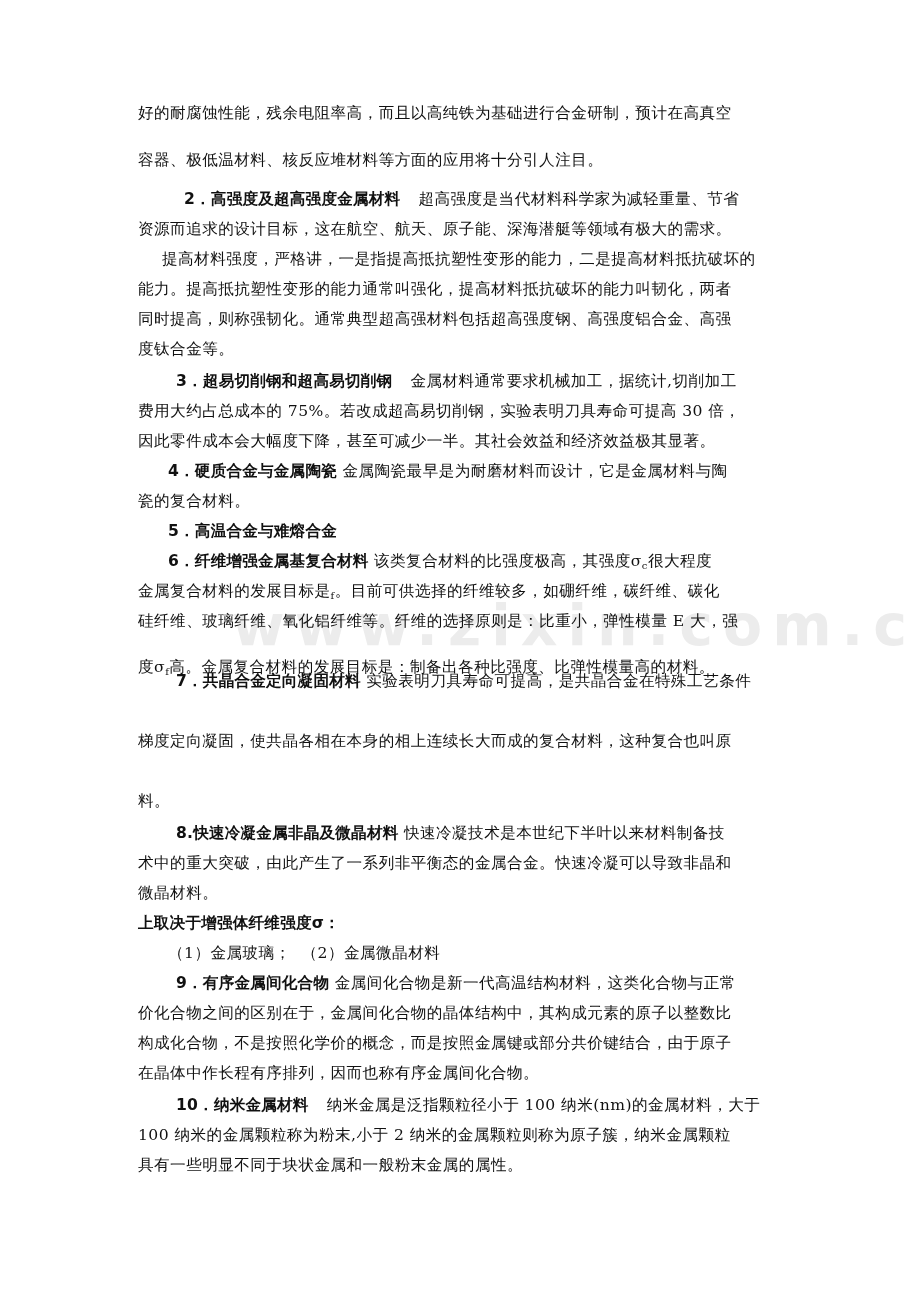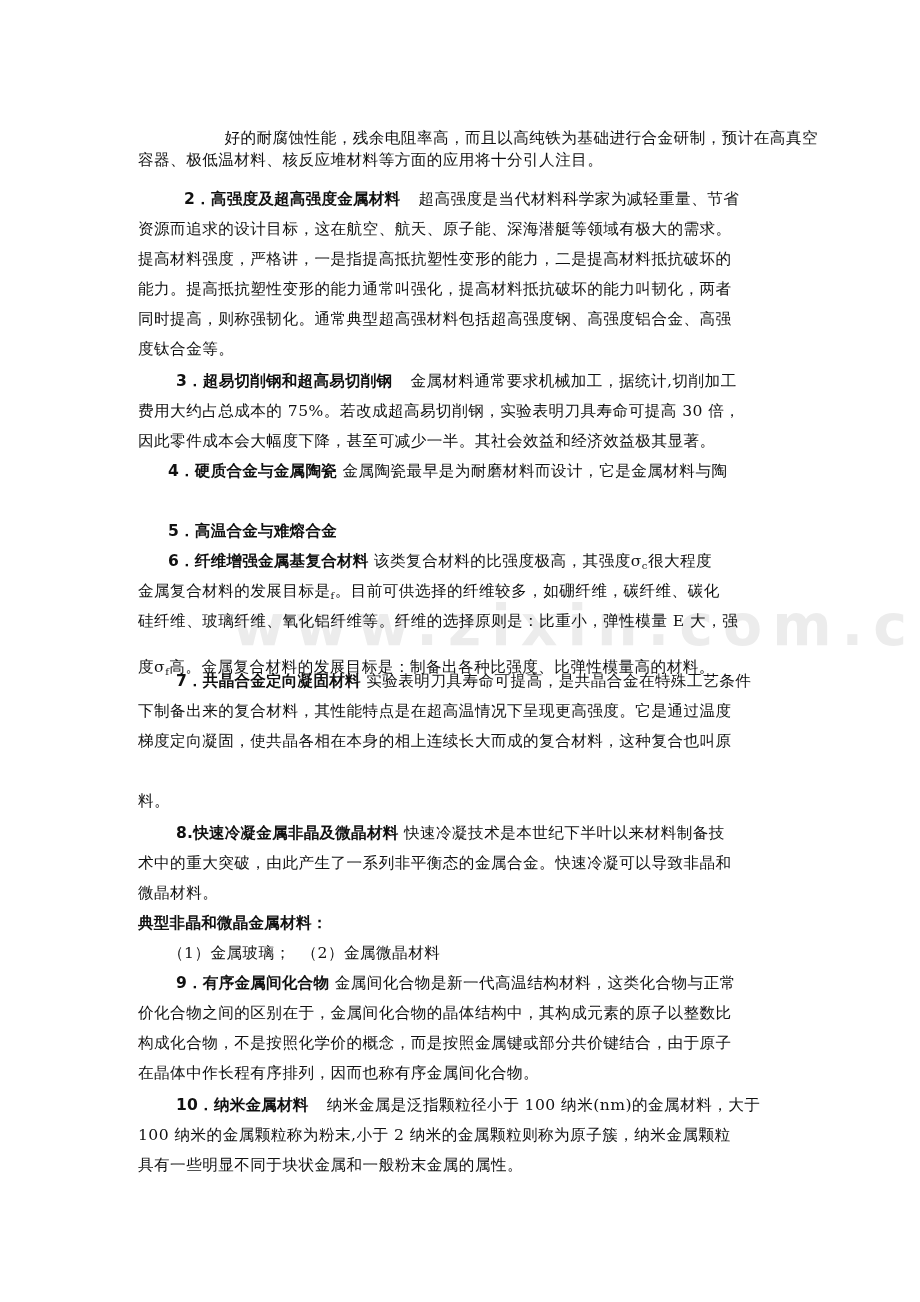--- a/index.html
+++ b/index.html
@@ -33,72 +33,72 @@
     }
     .gap { display: inline-block; width: 18px; }
   </style>
 </head>
 <body>
 
 <div class="page">
 
   <div class="watermark">www.zixin.com.cn</div>
 
-  <div class="line" style="top:123px;text-align:right;">好的耐腐蚀性能，残余电阻率高，而且以高纯铁为基础进行合金研制，预计在高真空</div>
+  <div class="line" style="top:98px;">好的耐腐蚀性能，残余电阻率高，而且以高纯铁为基础进行合金研制，预计在高真空</div>
   <div class="line" style="top:145px;">容器、极低温材料、核反应堆材料等方面的应用将十分引人注目。</div>
 
   <div class="line indent1" style="top:184px; width:640px;">
     <b>2．</b><b>高强度及超高强度金属材料</b><span class="gap"></span><span>超高强度是当代材料科学家为减轻重量、节省</span>
   </div>
   <div class="line" style="top:214px;">资源而追求的设计目标，这在航空、航天、原子能、深海潜艇等领域有极大的需求。</div>
-  <div class="line" style="top:244px;">提高材料强度，严格讲，一是指提高抵抗塑性变形的能力，二是提高材料抵抗破坏的</div>
+  <div class="line" style="top:244px;margin-left:24px;">提高材料强度，严格讲，一是指提高抵抗塑性变形的能力，二是提高材料抵抗破坏的</div>
   <div class="line" style="top:274px;">能力。提高抵抗塑性变形的能力通常叫强化，提高材料抵抗破坏的能力叫韧化，两者</div>
   <div class="line" style="top:304px;">同时提高，则称强韧化。通常典型超高强材料包括超高强度钢、高强度铝合金、高强</div>
   <div class="line" style="top:334px;">度钛合金等。</div>
 
   <div class="line indent2" style="top:366px; width:644px;">
     <b>3．</b><b>超易切削钢和超高易切削钢</b><span class="gap"></span><span>金属材料通常要求机械加工，据统计,切削加工</span>
   </div>
   <div class="line" style="top:396px;">费用大约占总成本的 75%。若改成超高易切削钢，实验表明刀具寿命可提高 30 倍，</div>
   <div class="line" style="top:426px;">因此零件成本会大幅度下降，甚至可减少一半。其社会效益和经济效益极其显著。</div>
 
   <div class="line indent3" style="top:456px; width:652px;">
     <b>4．</b><b>硬质合金与金属陶瓷</b>&nbsp;<span>金属陶瓷最早是为耐磨材料而设计，它是金属材料与陶</span>
   </div>
+  <div class="line" style="top:486px;">瓷的复合材料。</div>
 
   <div class="line indent3" style="top:516px; width:652px;">
     <b>5．</b><b>高温合金与难熔合金</b>
   </div>
 
   <div class="line indent3" style="top:546px; width:652px;">
     <b>6．</b><b>纤维增强金属基复合材料</b>&nbsp;<span>该类复合材料的比强度极高，其强度σ</span><span class="sub">c</span><span>很大程度</span>
   </div>
   <div class="line" style="top:576px;">
     <span>金属复合材料的发展目标是</span><span class="sub">f</span><span>。目前可供选择的纤维较多，如硼纤维，碳纤维、碳化</span>
   </div>
   <div class="line" style="top:606px;">硅纤维、玻璃纤维、氧化铝纤维等。纤维的选择原则是：比重小，弹性模量 E 大，强</div>
   <div class="line" style="top:636px;margin-top:16px;">
     <span>度σ</span><span class="sub">f</span><span>高。金属复合材料的发展目标是：制备出各种比强度、比弹性模量高的材料。</span>
   </div>
 
   <div class="line indent2" style="top:666px; width:644px;">
     <b>7．</b><b>共晶合金定向凝固材料</b>&nbsp;<span>实验表明刀具寿命可提高，是共晶合金在特殊工艺条件</span>
   </div>
-  <div class="line" style="top:696px;">下制备出来的复合材料，其性能特点是在超高温情况下呈现更高强度。它是通过温度</div>
   <div class="line" style="top:726px;">梯度定向凝固，使共晶各相在本身的相上连续长大而成的复合材料，这种复合也叫原</div>
   <div class="line" style="top:786px;">料。</div>
 
   <div class="line indent2" style="top:818px; width:644px;">
     <b>8.</b><b>快速冷凝金属非晶及微晶材料</b>&nbsp;<span>快速冷凝技术是本世纪下半叶以来材料制备技</span>
   </div>
   <div class="line" style="top:848px;">术中的重大突破，由此产生了一系列非平衡态的金属合金。快速冷凝可以导致非晶和</div>
   <div class="line" style="top:878px;">微晶材料。</div>
 
   <div class="line" style="top:908px;">
-    <b>典型非晶和微晶金属材料：</b>
+    <b>上取决于增强体纤维强度σ：</b>
   </div>
   <div class="line indent3" style="top:938px; width:652px;">
     <span>（1）金属玻璃；</span>&nbsp;&nbsp;<span>（2）金属微晶材料</span>
   </div>
 
   <div class="line indent2" style="top:968px; width:644px;">
     <b>9．</b><b>有序金属间化合物</b>&nbsp;<span>金属间化合物是新一代高温结构材料，这类化合物与正常</span>
   </div>
   <div class="line" style="top:998px;">价化合物之间的区别在于，金属间化合物的晶体结构中，其构成元素的原子以整数比</div>
   <div class="line" style="top:1028px;">构成化合物，不是按照化学价的概念，而是按照金属键或部分共价键结合，由于原子</div>

